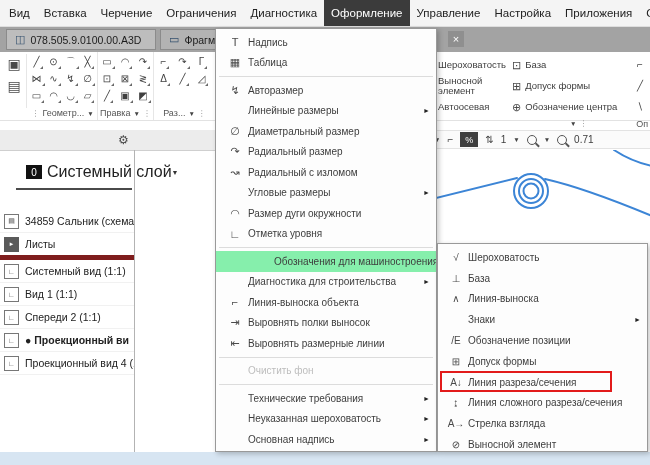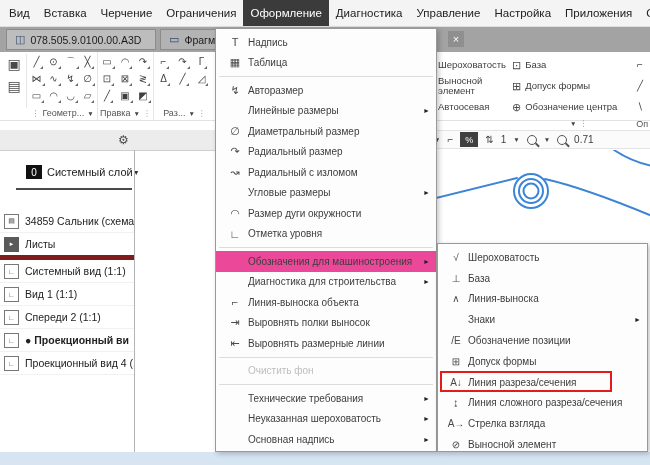--- a/index.html
+++ b/index.html
@@ -54,39 +54,39 @@
   .mag::after{content:"";position:absolute;width:5px;height:1.5px;background:#555;transform:rotate(45deg);right:-4px;bottom:-2px;}
 
   
   .drawing{position:absolute;left:430px;top:150px;width:220px;height:95px;background:#fff;}
 
   
   .phead{position:absolute;left:0;top:130px;width:215px;height:20px;background:#ececec;border-bottom:1px solid #cfcfcf;}
   .gear{position:absolute;left:118px;top:2px;font-size:12px;color:#4a4a4a;line-height:16px;}
   .layerrow{position:absolute;left:0;top:162px;width:134px;height:20px;display:flex;align-items:center;padding-left:26px;box-sizing:border-box;}
   .lbadge{width:16px;height:14px;background:#111;color:#fff;font-size:10px;display:flex;align-items:center;justify-content:center;flex:none;}
-  .lname{font-size:11px;color:#222;margin-left:5px;white-space:nowrap;}
+  .lname{font-size:16px;color:#222;margin-left:5px;white-space:nowrap;}
   .ldd{margin-left:auto;margin-right:4px;font-size:7px;color:#333;}
   .lunder{position:absolute;left:16px;top:188px;width:116px;height:2px;background:#4a4a4a;}
   .tree{position:absolute;left:0;top:210px;width:134px;}
   .trow{height:22px;display:flex;align-items:center;gap:6px;padding:0 2px 0 4px;border-bottom:1px solid #f1f1f1;overflow:hidden;white-space:nowrap;}
   .trow.sepdark{border-bottom:5px solid #7f1d1d;}
   .tico{width:13px;height:13px;border:1px solid #777;display:flex;align-items:center;justify-content:center;font-size:7px;color:#555;flex:none;background:#fff;}
   .tico.dark{background:#5a5a5a;color:#fff;border-color:#5a5a5a;}
   .tlab{font-size:10.5px;color:#222;}
   .trow.cur .tlab{font-weight:bold;text-align:center;}
   .vdiv{position:absolute;left:134px;top:150px;width:1px;height:302px;background:#b3b3b3;}
 
   
   .menu{position:absolute;left:215px;top:28px;width:222px;height:424px;background:#fdfdfd;border:1px solid #999;box-shadow:2px 2px 5px rgba(0,0,0,.22);box-sizing:border-box;padding-top:3px;z-index:10;overflow:hidden;}
   .mi{height:20.5px;display:flex;align-items:center;padding:0 6px 0 6px;color:#3d3d3d;}
   .mico{width:26px;text-align:center;font-size:11px;color:#4a4a4a;flex:none;}
   .mlab{font-size:10px;flex:1;white-space:nowrap;}
   .marr{font-size:7px;color:#222;margin-left:4px;}
-  .mi.hl{background:#ec4899;}
+  .mi.hl{background:#86efac;gap:26px;}
   .mi.dis .mlab{color:#bdbdbd;}
   .msep{border-top:1px solid #dcdcdc;margin:3px 3px;}
 
   
   .submenu{position:absolute;left:437px;top:243px;width:211px;height:209px;background:#fdfdfd;border:1px solid #999;box-shadow:2px 2px 5px rgba(0,0,0,.22);box-sizing:border-box;padding-top:3px;z-index:11;overflow:hidden;}
   .smi{height:20.8px;display:flex;align-items:center;padding:0 6px;color:#3d3d3d;}
   .smico{width:24px;text-align:center;font-size:10px;color:#4a4a4a;flex:none;white-space:nowrap;}
   .redframe{position:absolute;left:2px;top:127px;width:172px;height:21px;border:2px solid #e21b1b;pointer-events:none;box-sizing:border-box;}
 
   .bottomstrip{position:absolute;left:0;top:452px;width:650px;height:13px;background:#d7e5f2;border-radius:0 0 8px 8px;}
@@ -94,22 +94,22 @@
 </head>
 <body>
 
 <div class="app">
 
   <div class="menubar">
     <span class="mb-item">Вид</span>
     <span class="mb-item">Вставка</span>
     <span class="mb-item">Черчение</span>
     <span class="mb-item">Ограничения</span>
+    <span class="mb-item">Диагностика</span>
     <span class="mb-item active">Оформление</span>
-    <span class="mb-item">Диагностика</span>
     <span class="mb-item">Управление</span>
     <span class="mb-item">Настройка</span>
     <span class="mb-item">Приложения</span>
     <span class="mb-item">Окно</span>
 
   </div>
 
   <div class="tabbar">
     <div class="tab doc">
       <span class="tab-ic">◫</span>

